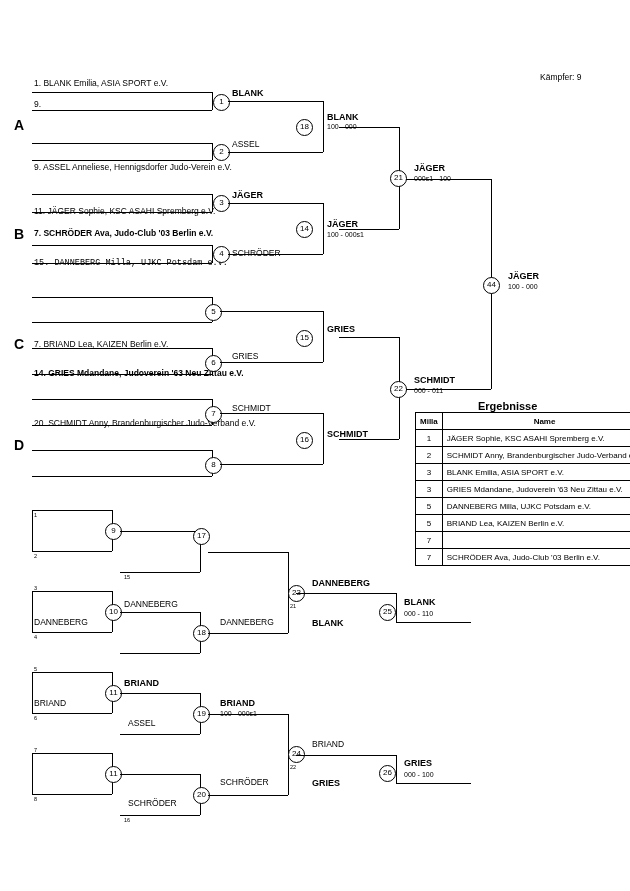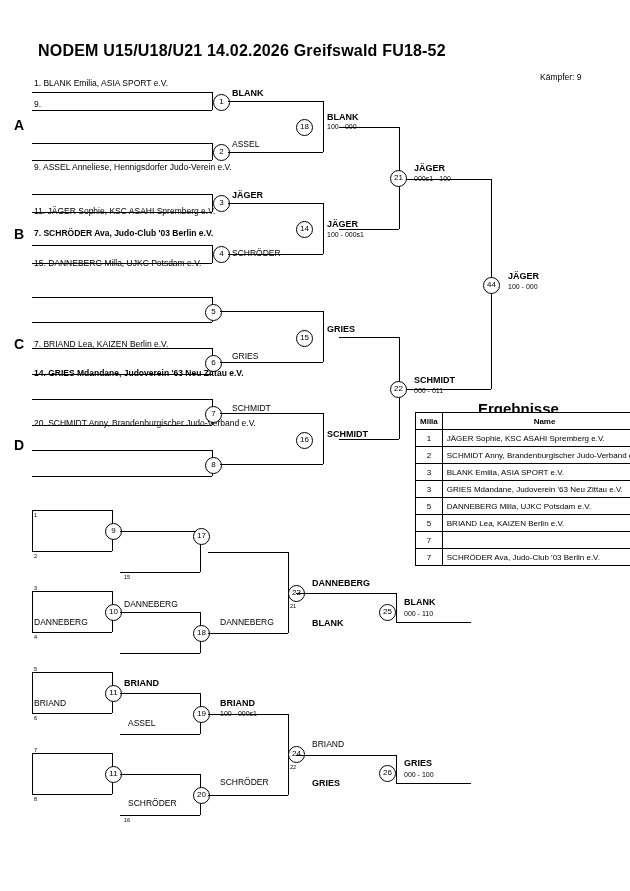--- a/index.html
+++ b/index.html
@@ -71,21 +71,21 @@
     color: #000;
     white-space: nowrap;
   }
   .pool {
     font-size: 14px;
     font-weight: bold;
   }
 
   .results-title {
     left: 478px; top: 400px;
-    font-size: 15px;
+    font-size: 11px;
     font-weight: bold;
   }
   table.results {
     position: absolute;
     left: 415px; top: 412px;
     border-collapse: collapse;
     font-size: 8px;
     background: #fff;
   }
   table.results th, table.results td {
@@ -98,21 +98,20 @@
   }
   table.results th { text-align: center; font-weight: bold; }
   table.results td.place { text-align: center; width: 24px; }
   table.results td.nm { width: 160px; overflow: hidden; }
 </style>
 </head>
 <body>
 
 <div id="root">
 
-  <div class="abs title">NODEM U15/U18/U21  14.02.2026  Greifswald   FU18-52</div>
   <div class="abs fighters">Kämpfer: 9</div>
 
   <div class="abs pool" style="left:14px; top:117px;">A</div>
   <div class="abs pool" style="left:14px; top:226px;">B</div>
   <div class="abs pool" style="left:14px; top:336px;">C</div>
   <div class="abs pool" style="left:14px; top:437px;">D</div>
 
   <div class="abs line h" style="left:32px; top:92px; width:180px;"></div>
   <div class="abs lbl" style="left:34px; top:78px;">1. BLANK Emilia, ASIA SPORT e.V.</div>
 
@@ -139,21 +138,21 @@
   <div class="abs line h" style="left:32px; top:194px; width:180px;"></div>
   <div class="abs line h" style="left:32px; top:212px; width:180px;"></div>
   <div class="abs lbl" style="left:34px; top:206px;">11. JÄGER Sophie, KSC ASAHI Spremberg e.V.</div>
   <div class="abs line v" style="left:212px; top:194px; height:18px;"></div>
   <div class="abs node" style="left:213px; top:195px;">3</div>
   <div class="abs name-big" style="left:232px; top:190px;">JÄGER</div>
 
   <div class="abs line h" style="left:32px; top:245px; width:180px;"></div>
   <div class="abs line h" style="left:32px; top:263px; width:180px;"></div>
   <div class="abs lbl bold" style="left:34px; top:228px;">7. SCHRÖDER Ava, Judo-Club '03 Berlin e.V.</div>
-  <div class="abs lbl" style="left:34px; top:258px;">15. DANNEBERG Milla, UJKC Potsdam e.V.</div>
+  <div class="abs lbl" style="left:34px; top:258px;font-family:Liberation Mono, monospace;">15. DANNEBERG Milla, UJKC Potsdam e.V.</div>
   <div class="abs line v" style="left:212px; top:245px; height:18px;"></div>
   <div class="abs node" style="left:213px; top:246px;">4</div>
   <div class="abs lbl" style="left:232px; top:248px;">SCHRÖDER</div>
 
   <div class="abs line h" style="left:228px; top:203px; width:95px;"></div>
   <div class="abs line h" style="left:228px; top:254px; width:95px;"></div>
   <div class="abs line v" style="left:323px; top:203px; height:51px;"></div>
   <div class="abs node" style="left:296px; top:221px;">14</div>
   <div class="abs name-big" style="left:327px; top:219px;">JÄGER</div>
   <div class="abs score" style="left:327px; top:231px;">100 - 000s1</div>

